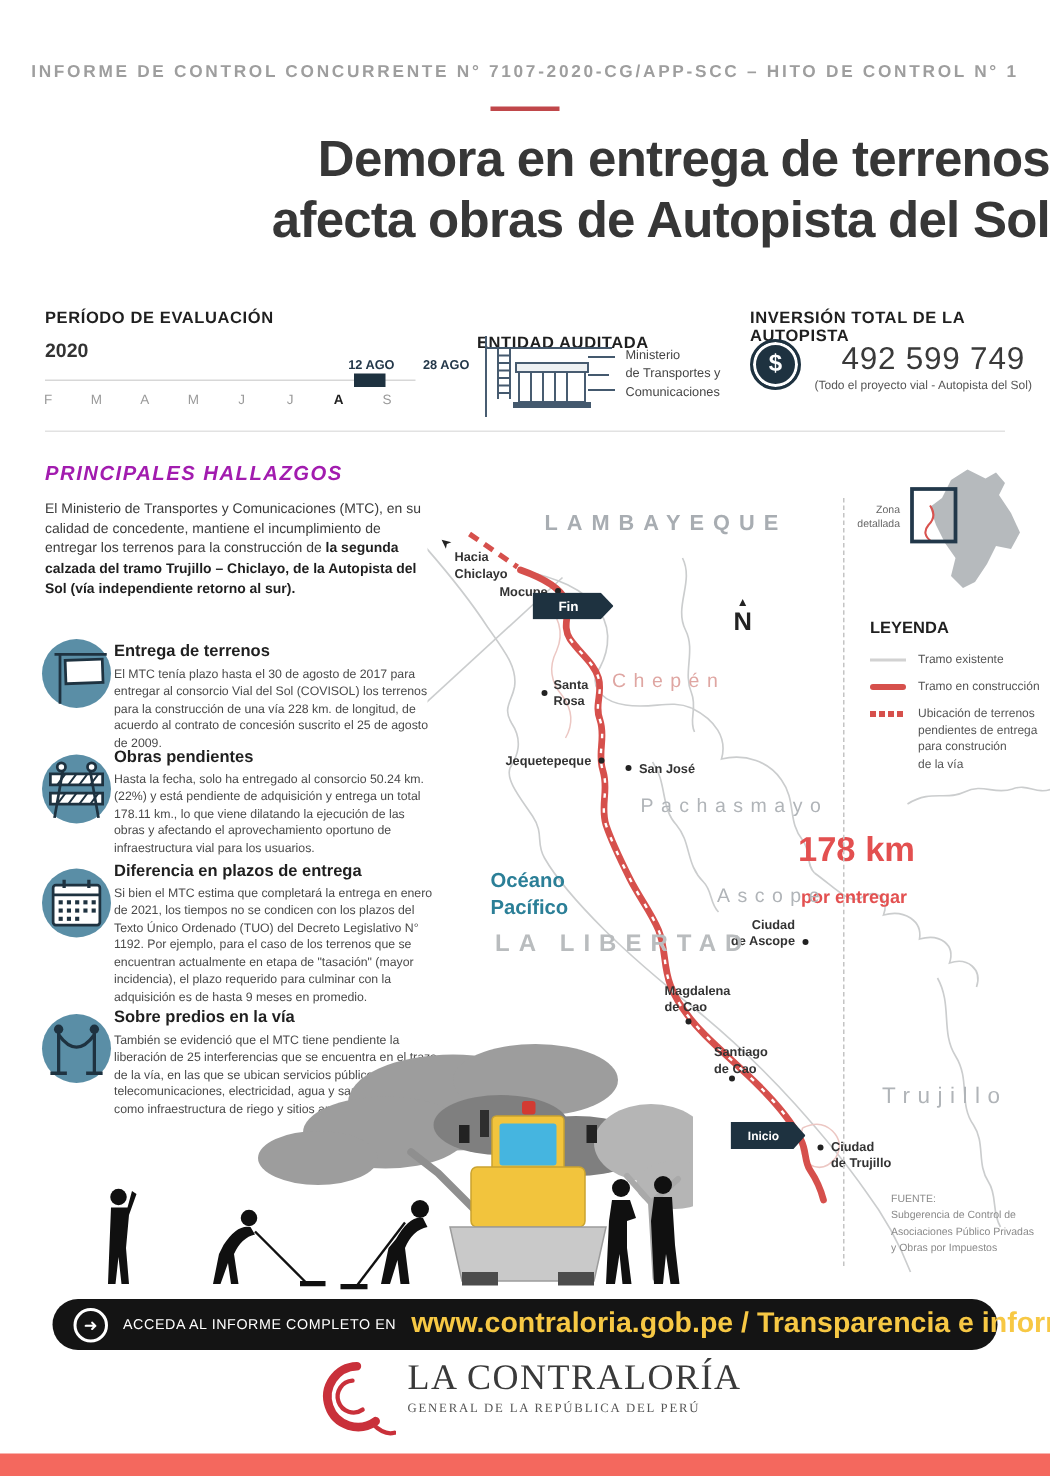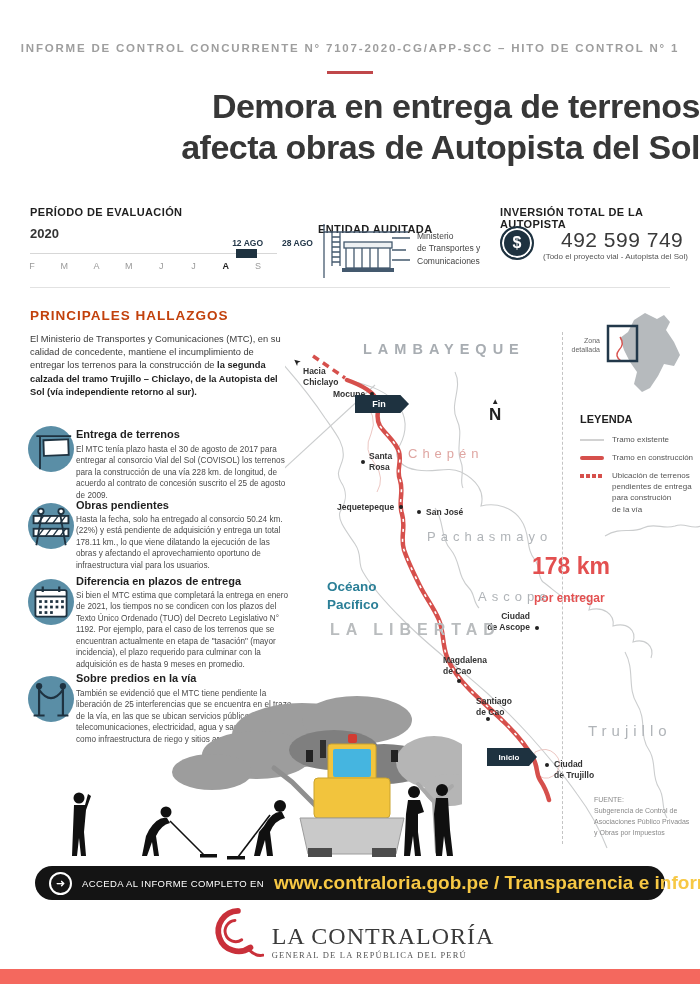--- a/index.html
+++ b/index.html
@@ -22,21 +22,21 @@
   .tl-months .active{color:#1f1f1f;font-weight:bold;}
   .tl-ago{font-size:8.5px;font-weight:bold;color:#24384a;margin-left:29px;}
   .entity-name{font-size:8.5px;color:#444;line-height:1.45;white-space:pre-line;}
   .dollar{width:30px;height:30px;border-radius:50%;background:#1e3240;border:2px solid #1e3240;
           box-shadow:inset 0 0 0 2px #fff;display:flex;align-items:center;justify-content:center;
           color:#fff;font-weight:bold;font-size:16px;}
   .amount{font-size:21px;color:#3a3a3a;letter-spacing:0.5px;}
   .inv-note{font-size:8px;color:#555;}
   .divider{top:287px;left:30px;width:640px;height:1px;background:#e2e2e2;}
   
-  .h-heading{font-size:13.5px;font-weight:bold;letter-spacing:1px;color:#c2410c;}
+  .h-heading{font-size:13.5px;font-weight:bold;letter-spacing:1px;color:#a21caf;font-style:italic;}
   .intro{width:254px;font-size:9.3px;line-height:1.42;color:#3a3a3a;}
   .intro b{color:#1f1f1f;}
   .f-icon{width:46px;height:46px;border-radius:50%;background:#5a8ea6;display:flex;
           align-items:center;justify-content:center;}
   .f-title{font-size:11px;font-weight:bold;color:#1f1f1f;}
   .f-text{width:216px;font-size:8.2px;line-height:1.4;color:#4a4a4a;}
   
   .region{color:#b0b4b8;letter-spacing:5px;font-size:13px;white-space:nowrap;}
   .region.big{font-weight:bold;letter-spacing:6px;}
   .city{font-size:8.5px;font-weight:bold;color:#333;line-height:1.25;white-space:pre-line;}
@@ -55,21 +55,21 @@
   .legend-label{font-size:8px;color:#555;line-height:1.4;white-space:pre-line;}
   .zona{font-size:7px;color:#666;text-align:right;line-height:1.3;white-space:pre-line;}
   .fuente{font-size:7px;color:#8a8a8a;line-height:1.55;white-space:pre-line;}
   
   .cta{top:866px;left:35px;width:630px;height:34px;background:#141414;border-radius:17px;
        display:flex;align-items:center;padding:0 14px;box-sizing:border-box;gap:10px;}
   .cta-icon{width:19px;height:19px;border-radius:50%;border:2px solid #fff;color:#fff;
             display:flex;align-items:center;justify-content:center;font-size:11px;flex:0 0 auto;}
   .cta-prefix{color:#fff;font-size:9.5px;font-weight:normal;letter-spacing:0.4px;white-space:nowrap;}
   .cta-link{color:#f7c844;font-size:19px;font-weight:bold;white-space:nowrap;}
-  .footer{top:906px;left:0;width:700px;display:flex;justify-content:center;align-items:flex-end;gap:8px;}
+  .footer{top:906px;left:0;width:700px;display:flex;justify-content:center;align-items:flex-start;gap:8px;}
   .brand{font-family:"Liberation Serif",serif;font-size:24px;color:#3a3a3a;letter-spacing:1px;}
   .brand-sub{font-family:"Liberation Serif",serif;font-size:8.5px;color:#555;letter-spacing:1.2px;}
   .strip{top:969px;left:0;width:700px;height:15px;background:#f4685e;}
 </style>
 </head>
 <body>
 
 <div class="page">
 
   <div class="abs kicker">INFORME DE CONTROL CONCURRENTE N° 7107-2020-CG/APP-SCC – HITO DE CONTROL N° 1</div>

